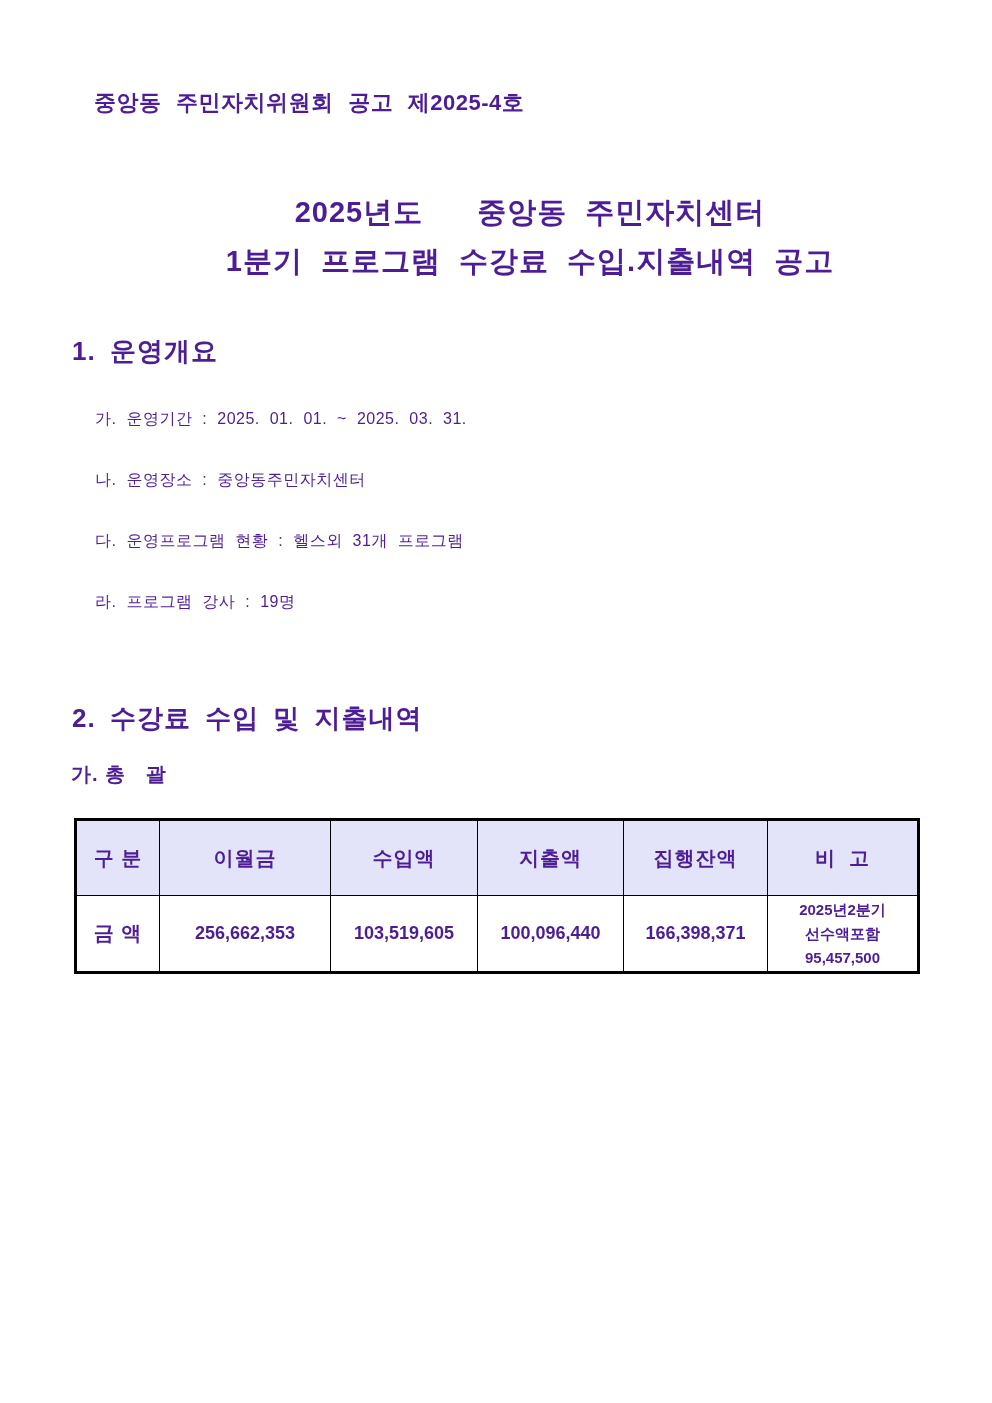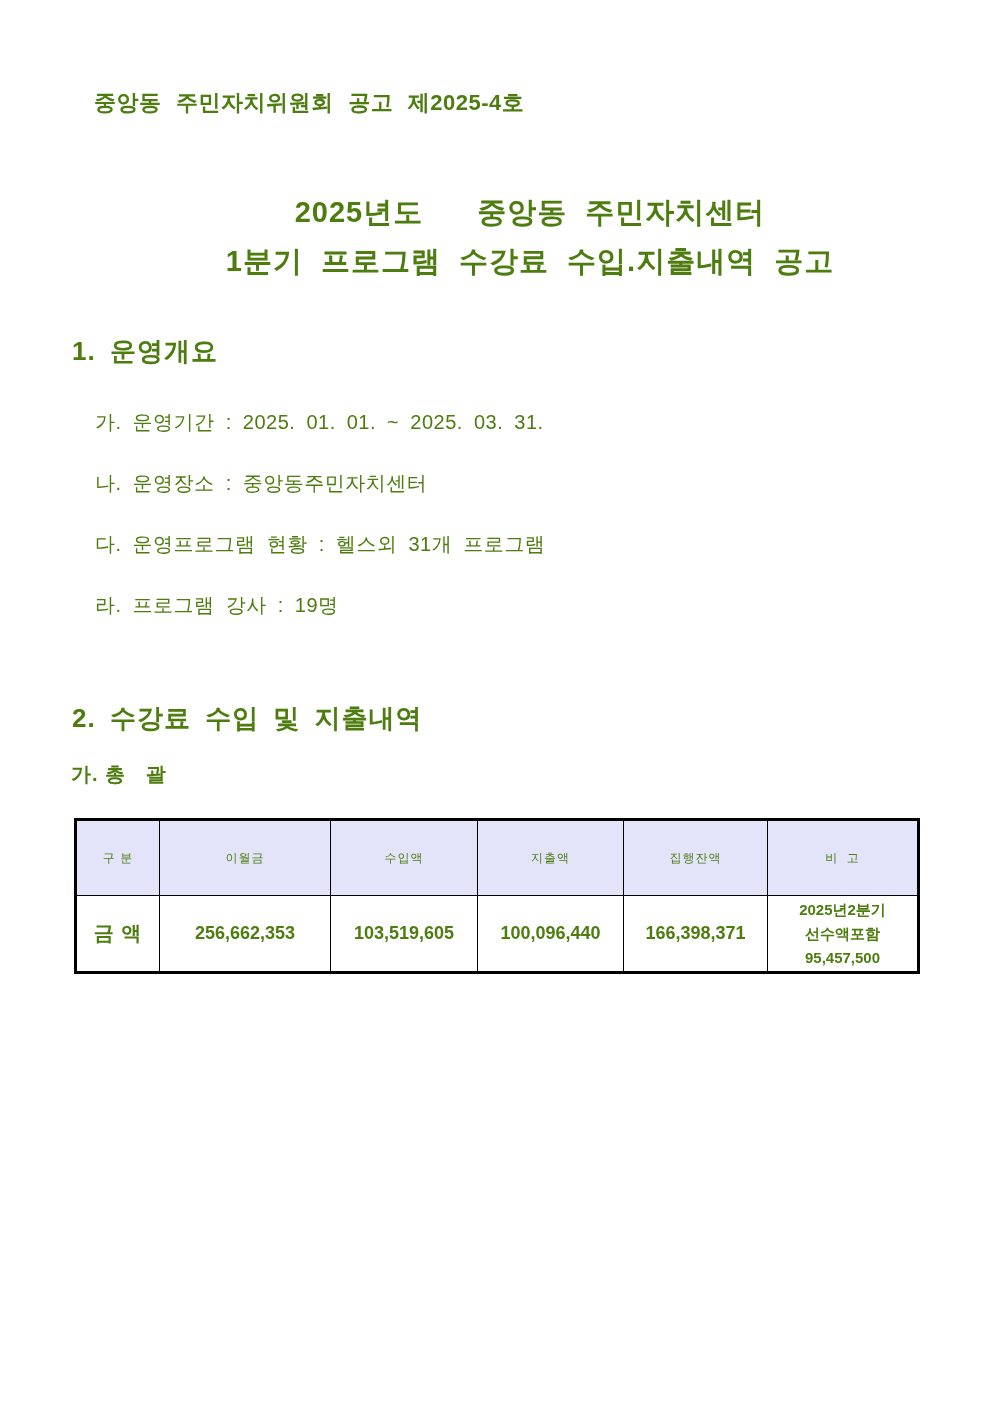--- a/index.html
+++ b/index.html
@@ -5,21 +5,21 @@
   html, body {
     margin: 0;
     padding: 0;
     background: #ffffff;
   }
   .page {
     position: relative;
     width: 992px;
     height: 1403px;
     background: #ffffff;
-    color: #4d7c0f;
+    color: #4c1d95;
     font-family: "Liberation Sans", "DejaVu Sans", sans-serif;
     overflow: hidden;
   }
   .abs { position: absolute; }
 
   .notice-no {
     left: 94px;
     top: 88px;
     font-size: 22px;
     font-weight: 700;
@@ -48,21 +48,21 @@
     font-weight: 700;
     word-spacing: 6px;
     letter-spacing: 1px;
     white-space: pre;
   }
   .sec1-heading { left: 72px; top: 334px; text-align: right; }
   .sec2-heading { left: 72px; top: 701px; }
 
   .ov-item {
     left: 95px;
-    font-size: 20px;
+    font-size: 16px;
     font-weight: 400;
     word-spacing: 5px;
     letter-spacing: 0.5px;
     white-space: pre;
   }
   .ov-0 { top: 409px; }
   .ov-1 { top: 470px; }
   .ov-2 { top: 531px; }
   .ov-3 { top: 592px; }
 
@@ -90,22 +90,22 @@
   table.summary td {
     border: 1px solid #000000;
     text-align: center;
     vertical-align: middle;
     padding: 0;
     overflow: hidden;
   }
   table.summary tr.hdr   { height: 76px; }
   table.summary tr.body  { height: 77px; }
   th.hcell {
-    font-size: 12px;
-    font-weight: 400;
+    font-size: 20px;
+    font-weight: 700;
     letter-spacing: 1px;
     white-space: pre;
   }
   td.label-cell {
     font-size: 20px;
     font-weight: 700;
     letter-spacing: 1px;
     white-space: pre;
   }
   td.num-cell {

